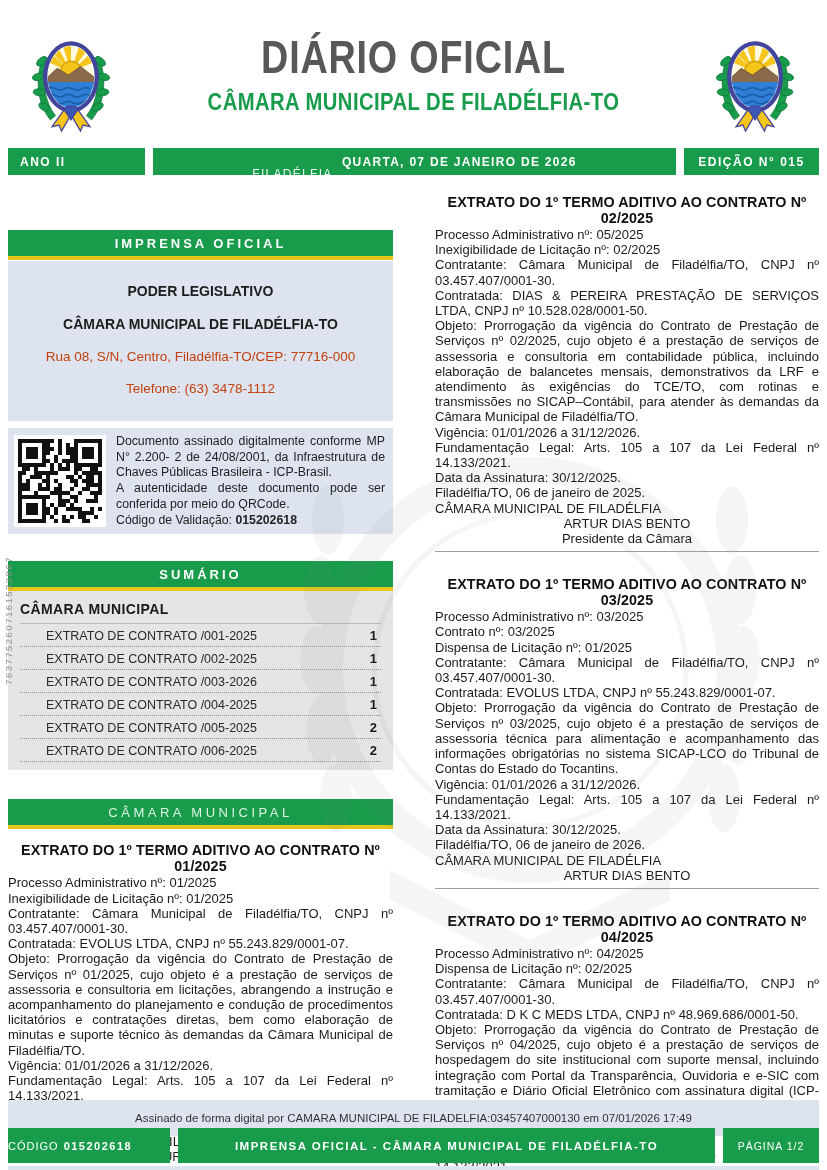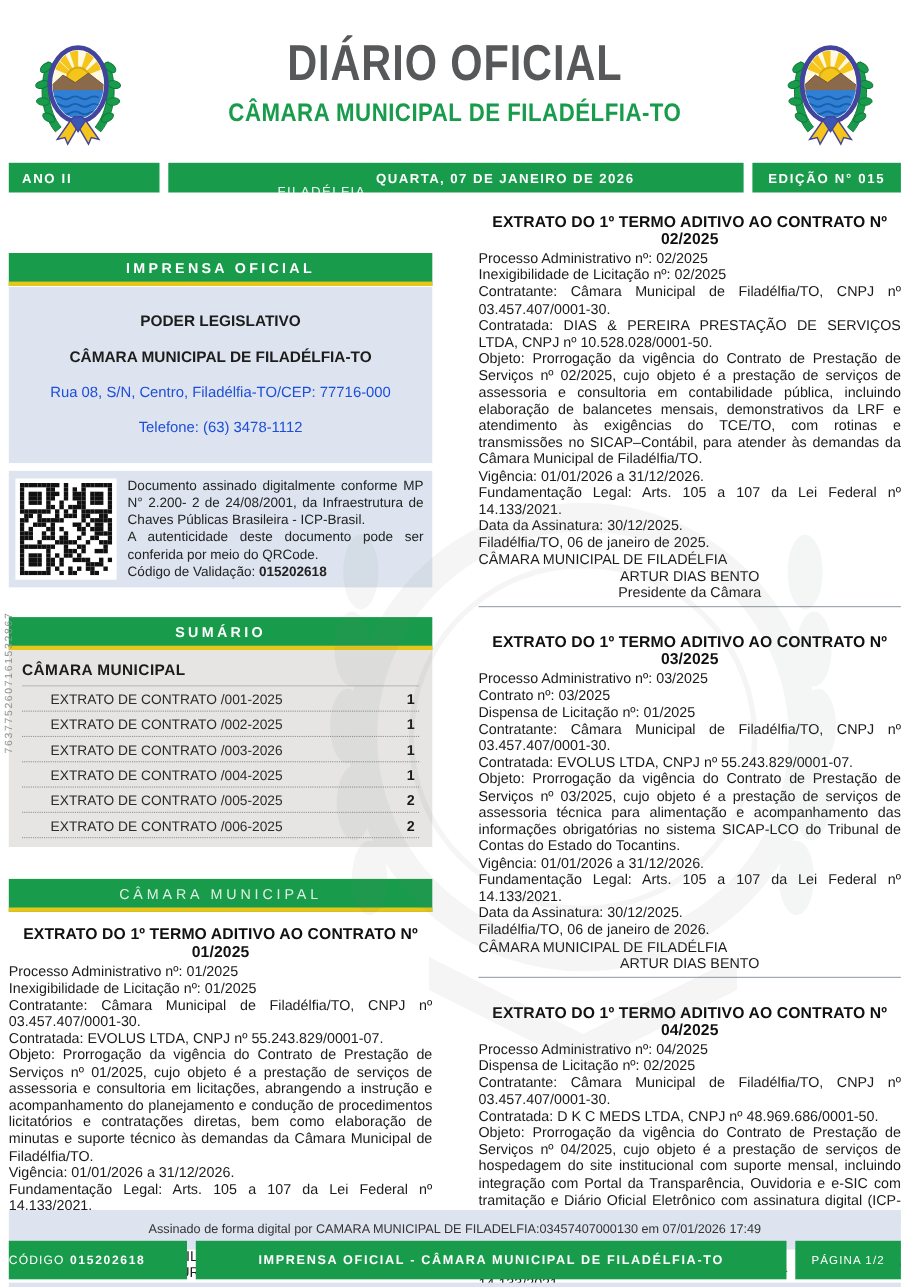--- a/index.html
+++ b/index.html
@@ -31,21 +31,21 @@
   .col-right{width:384px;flex:none;}
   
   .greenbar{background:#189c4c;border-bottom:4px solid #e8c619;height:26px;
             display:flex;align-items:center;justify-content:center;margin-top:36px;}
   .greenbar span{color:#fff;font-weight:bold;font-size:13px;letter-spacing:3px;}
   .section-bar span{color:#ddf2e2;font-weight:400;letter-spacing:3.5px;}
   
   .panel{background:#dde4ef;}
   .info-panel{margin-top:1px;text-align:center;padding:22px 10px 8px;}
   .info-panel .b{font-weight:bold;font-size:14px;margin-bottom:17px;}
-  .info-panel .n{font-size:13.5px;margin-bottom:17px;color:#1d4ed8;}
+  .info-panel .n{font-size:13.5px;margin-bottom:17px;color:#c2410c;}
   .qr-panel{margin-top:7px;display:flex;align-items:center;padding:6px 8px 6px 6px;gap:10px;}
   .qr-box{background:#fff;width:92px;height:92px;flex:none;display:flex;align-items:center;justify-content:center;}
   .qr-text{font-size:12.3px;line-height:1.28;text-align:justify;color:#222;}
   
   .sumario-bar{margin-top:27px;}
   .sum-panel{background:#e6e5e3;padding:10px 12px 8px;}
   .sum-section{font-weight:bold;font-size:14px;letter-spacing:.4px;padding-bottom:6px;
                border-bottom:1px solid #b9b9b9;color:#1a1a1a;}
   .sum-row{display:flex;justify-content:space-between;align-items:flex-end;
            border-bottom:1px dotted #909090;padding:4px 4px 3px 26px;cursor:default;}
@@ -518,21 +518,21 @@
             <div class="sig">Presidente da Câmara</div>
           </div>
           <div class="article-hr"></div>
         </div>
     </div>
 
     <div class="col col-right">
       <div class="article-slot">
           <div class="article">
             <h3>EXTRATO DO 1º TERMO ADITIVO AO CONTRATO Nº 02/2025</h3>
-            <div class="body">Processo Administrativo nº: 02/2025</div>
+            <div class="body">Processo Administrativo nº: 05/2025</div>
             <div class="body">Inexigibilidade de Licitação nº: 02/2025</div>
             <div class="body">Contratante: Câmara Municipal de Filadélfia/TO, CNPJ nº 03.457.407/0001-30.</div>
             <div class="body">Contratada: DIAS &amp; PEREIRA PRESTAÇÃO DE SERVIÇOS LTDA, CNPJ nº 10.528.028/0001-50.</div>
             <div class="body">Objeto: Prorrogação da vigência do Contrato de Prestação de Serviços nº 02/2025, cujo objeto é a prestação de serviços de assessoria e consultoria em contabilidade pública, incluindo elaboração de balancetes mensais, demonstrativos da LRF e atendimento às exigências do TCE/TO, com rotinas e transmissões no SICAP–Contábil, para atender às demandas da Câmara Municipal de Filadélfia/TO.</div>
             <div class="body">Vigência: 01/01/2026 a 31/12/2026.</div>
             <div class="body">Fundamentação Legal: Arts. 105 a 107 da Lei Federal nº 14.133/2021.</div>
             <div class="body">Data da Assinatura: 30/12/2025.</div>
             <div class="body">Filadélfia/TO, 06 de janeiro de 2025.</div>
             <div class="body">CÂMARA MUNICIPAL DE FILADÉLFIA</div>
             <div class="sig">ARTUR DIAS BENTO</div>

